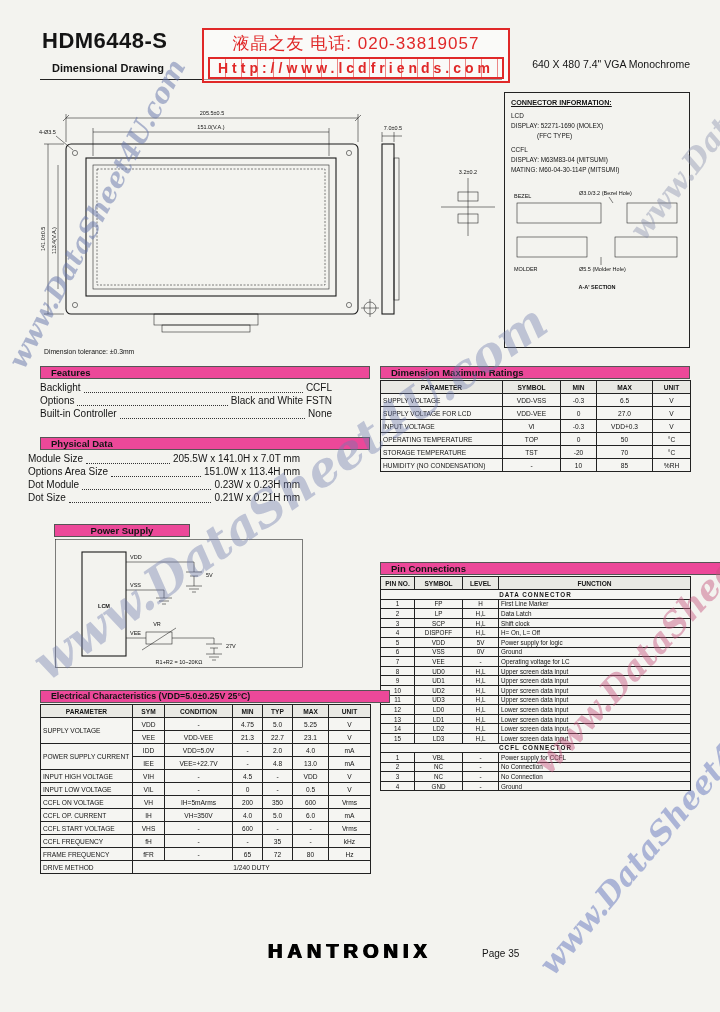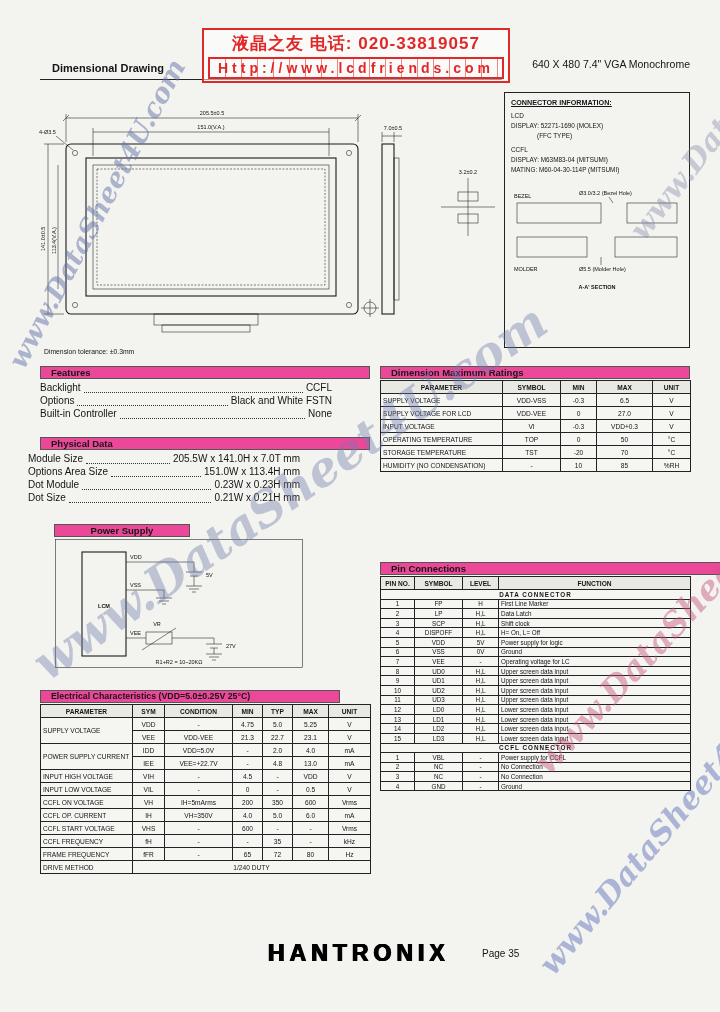--- a/index.html
+++ b/index.html
@@ -9,21 +9,21 @@
     font-family:"Liberation Sans", sans-serif;
   }
   
   #page-title{position:absolute;left:42px;top:28px;font-size:22px;font-weight:bold;letter-spacing:.5px;}
   #page-subtitle{position:absolute;left:52px;top:62px;font-size:11px;font-weight:bold;}
   #title-rule{position:absolute;left:40px;top:79px;width:462px;height:1px;background:#222;}
   #description{position:absolute;left:470px;top:58px;width:220px;font-size:10.5px;text-align:right;z-index:5;}
   
   #stamp{position:absolute;left:202px;top:28px;width:296px;z-index:60;
     border:2px solid #e02828;background:rgba(255,255,255,.55);padding:2px 4px;text-align:center;}
-  #stamp .l1{color:#e02828;font-size:17px;font-weight:bold;white-space:nowrap;letter-spacing:1px;}
+  #stamp .l1{color:#e02828;font-size:17px;font-weight:normal;white-space:nowrap;letter-spacing:1px;}
   #stamp .l2{margin-top:2px;border:2px solid #e02828;color:#e02828;font-size:14px;font-weight:bold;
     letter-spacing:4px;padding:1px 0;white-space:nowrap;
     background:repeating-linear-gradient(90deg,transparent 0 15px,rgba(224,40,40,.55) 15px 16px);}
   
   .wm{position:absolute;font-family:"DejaVu Serif", serif;font-style:italic;font-weight:bold;
     white-space:nowrap;pointer-events:none;z-index:40;}
   #wm1{left:-76px;top:198px;font-size:27px;color:rgba(100,115,170,.50);transform:rotate(-62deg);}
   #wm2{left:38px;top:640px;font-size:48px;color:rgba(110,122,172,.40);transform:rotate(-35deg);transform-origin:left center;}
   #wm3{left:540px;top:748px;font-size:34px;color:rgba(198,85,125,.45);transform:rotate(-47deg);transform-origin:left center;}
   #wm4{left:545px;top:952px;font-size:31px;color:rgba(100,118,190,.50);transform:rotate(-50deg);transform-origin:left center;}
@@ -42,21 +42,21 @@
   #connector-box .ind{padding-left:26px;}
   #bezel-svg{margin-top:6px;}
   
   .bar{position:absolute;height:13px;background:#ec4899;border:1px solid #555;box-sizing:border-box;
     font-size:9.5px;font-weight:bold;line-height:11px;padding-left:10px;}
   #features-bar{left:40px;top:366px;width:330px;}
   #physical-bar{left:40px;top:437px;width:330px;}
   #power-bar{left:54px;top:524px;width:136px;text-align:center;padding-left:0;}
   #absmax-bar{left:380px;top:366px;width:310px;}
   #pins-bar{left:380px;top:562px;width:348px;}
-  #elec-bar{left:40px;top:690px;width:300px;font-size:8.8px;}
+  #elec-bar{left:40px;top:690px;width:350px;font-size:8.8px;}
   
   .leaders{position:absolute;}
   #features-list{left:40px;top:382px;width:292px;}
   #physical-list{left:28px;top:453px;width:272px;}
   .leader{display:flex;height:13px;font-size:10px;}
   .leader .dots{flex:1;border-bottom:1.4px dotted #333;margin:0 3px 2px;}
   .leader .lab,.leader .val{white-space:nowrap;}
   
   .dtable{position:absolute;border-collapse:collapse;table-layout:fixed;background:rgba(255,255,255,.20);}
   .dtable th,.dtable td{border:1px solid #222;font-size:6.6px;padding:0 2px;text-align:center;
@@ -66,35 +66,36 @@
   .dtable td.sec{font-weight:bold;letter-spacing:1px;}
   #absmax-table{left:380px;top:380px;width:310px;}
   #absmax-table td{height:12px;}
   #pins-table{left:380px;top:576px;width:310px;}
   #pins-table td{height:8.6px;font-size:6.3px;}
   #elec-table{left:40px;top:704px;width:330px;}
   #elec-table td{height:12px;}
   
   #power-svg{position:absolute;left:54px;top:538px;}
   
-  #footer-logo{position:absolute;left:268px;top:940px;font-size:23px;font-weight:bold;letter-spacing:5px;
+  #footer-logo{position:absolute;left:268px;top:940px;font-size:20px;font-weight:bold;letter-spacing:5px;
     color:#000;text-shadow:.7px 0 #000,-.7px 0 #000,0 .4px #000;}
   #footer-page{position:absolute;left:482px;top:948px;font-size:10px;text-align:right;}
 </style>
 </head>
 <body>
 
 <div class="page">
 
   <div class="wm" id="wm1">www.DataSheet4U.com</div>
   <div class="wm" id="wm2">www.DataSheet4U.com</div>
   <div class="wm" id="wm3">www.DataSheet4U.com</div>
   <div class="wm" id="wm4">www.DataSheet4U.com</div>
   <div class="wm" id="wm5">www.DataSheet4U.com</div>
 
+  <div id="page-title">HDM6448-S</div>
   <div id="page-subtitle">Dimensional Drawing</div>
   <div id="title-rule"></div>
   <div id="description">640 X 480 7.4" VGA Monochrome</div>
 
   <div id="stamp">
     <div class="l1">液晶之友 电话: 020-33819057</div>
     <div class="l2">Http://www.lcdfriends.com</div>
   </div>
 
   <svg id="drawing" viewBox="0 0 466 258">

